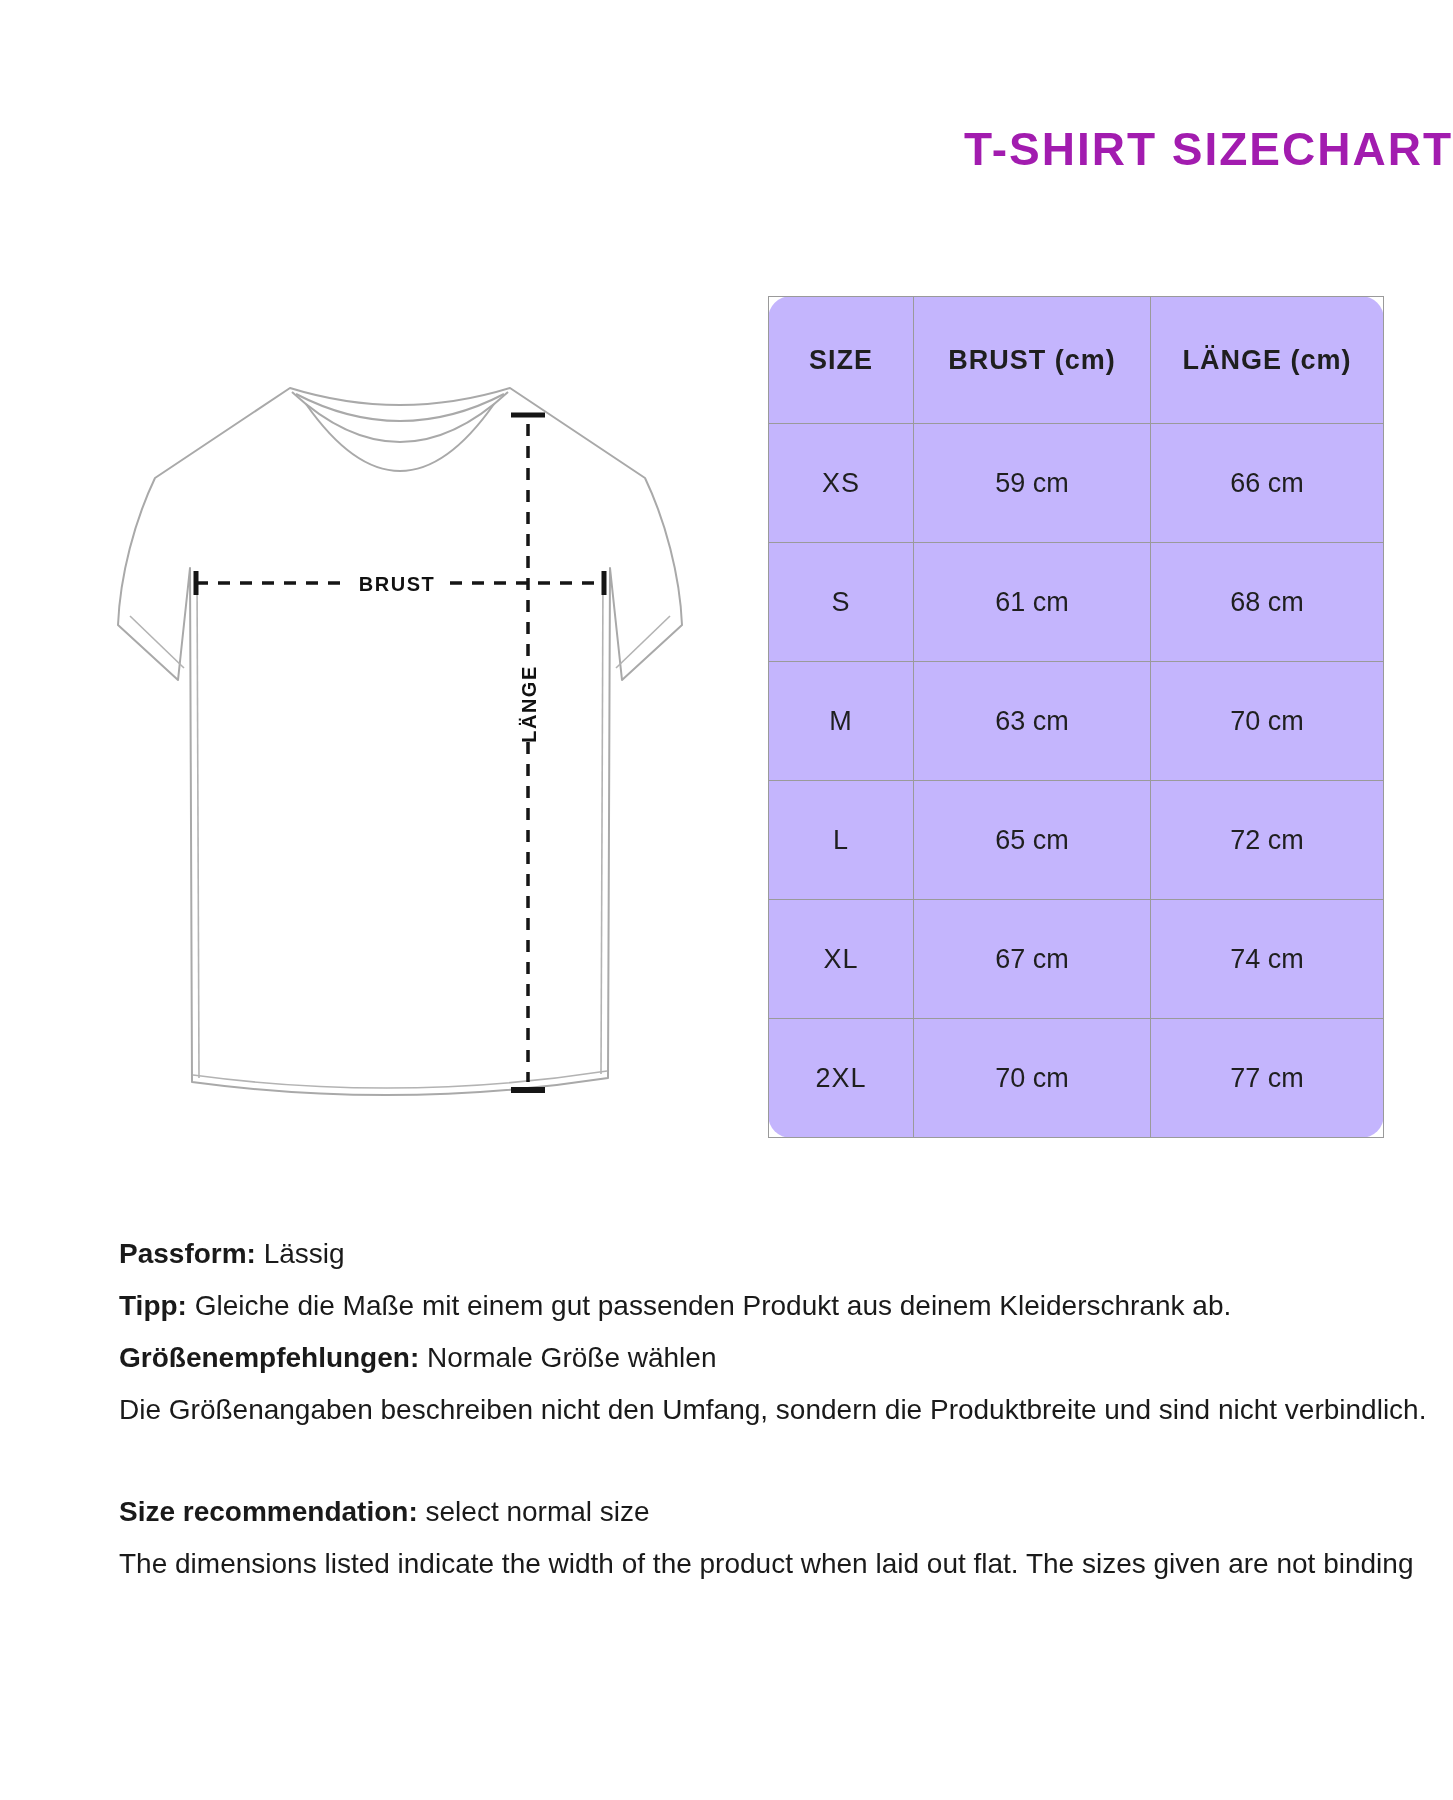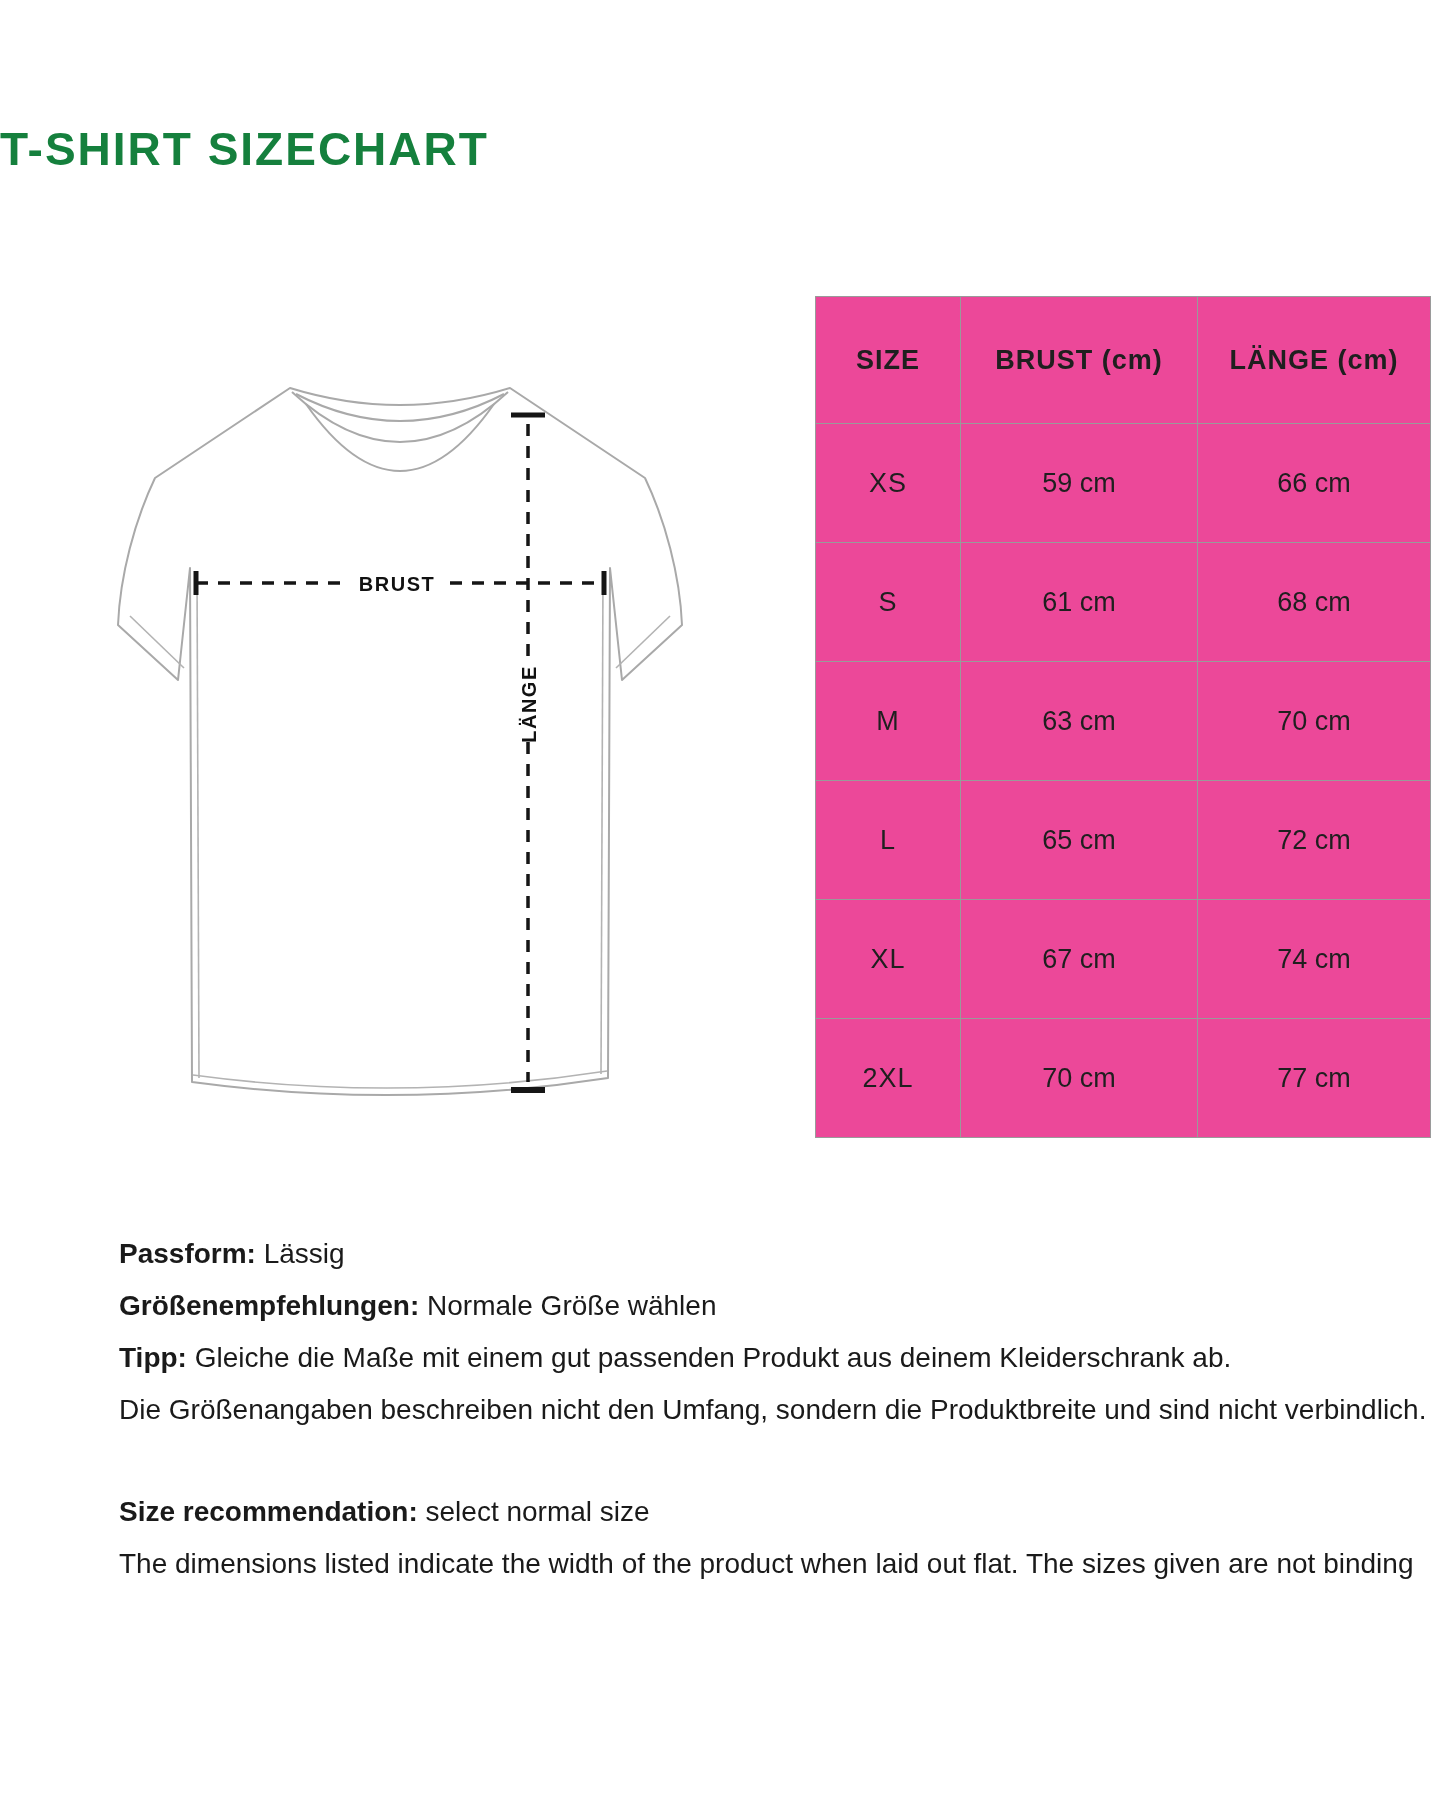--- a/index.html
+++ b/index.html
@@ -1,28 +1,28 @@
 <!DOCTYPE html>
 <html><head>
 <meta charset="utf-8">
 <style>
   html,body{margin:0;padding:0}
   body{
     width:1453px;height:1800px;background:#ffffff;position:relative;overflow:hidden;
     font-family:"Liberation Sans",sans-serif;color:#1a1a1a;
   }
   .title{
-    position:absolute;top:122px;left:0;width:100%;text-align:left;
-    font-size:46px;font-weight:bold;letter-spacing:2px;color:#15803d;
+    position:absolute;top:122px;left:0;width:100%;text-align:right;
+    font-size:46px;font-weight:bold;letter-spacing:2px;color:#a21caf;
   }
   .diagram{position:absolute;left:50px;top:330px;width:640px;height:800px}
 
   table.sizetable{
-    position:absolute;left:815px;top:296px;width:615px;
-    border-collapse:collapse;table-layout:fixed;background:#ec4899;
+    position:absolute;left:768px;top:296px;width:615px;
+    border-collapse:collapse;table-layout:fixed;background:#c4b5fd;border-radius:23px;
   }
   .sizetable th,.sizetable td{
     border:1px solid #9a9a9a;text-align:center;vertical-align:middle;
     font-size:27px;color:#1f1f1f;padding:0;
   }
   .sizetable th{height:126px;font-weight:bold;letter-spacing:1px}
   .sizetable td{height:118px}
   .sizetable td.size-col{font-weight:normal;letter-spacing:1px}
   .col-size{width:145px}.col-brust{width:237px}.col-laenge{width:233px}
 
@@ -126,21 +126,21 @@
     <td class="size-col">2XL</td>
     <td>70 cm</td>
     <td>77 cm</td>
   </tr>
   </tbody>
 </table>
 
 <div class="notes">
   <div>
     <div><b>Passform:</b><span> Lässig</span></div>
+    <div><b>Tipp:</b><span> Gleiche die Maße mit einem gut passenden Produkt aus deinem Kleiderschrank ab.</span></div>
     <div><b>Größenempfehlungen:</b><span> Normale Größe wählen</span></div>
-    <div><b>Tipp:</b><span> Gleiche die Maße mit einem gut passenden Produkt aus deinem Kleiderschrank ab.</span></div>
     <div><b></b><span>Die Größenangaben beschreiben nicht den Umfang, sondern die Produktbreite und sind nicht verbindlich.</span></div>
   </div>
   <div class="block2">
     <div><b>Size recommendation:</b><span> select normal size</span></div>
     <div><b></b><span>The dimensions listed indicate the width of the product when laid out flat. The sizes given are not binding</span></div>
   </div>
 </div>
 
 </body></html>

